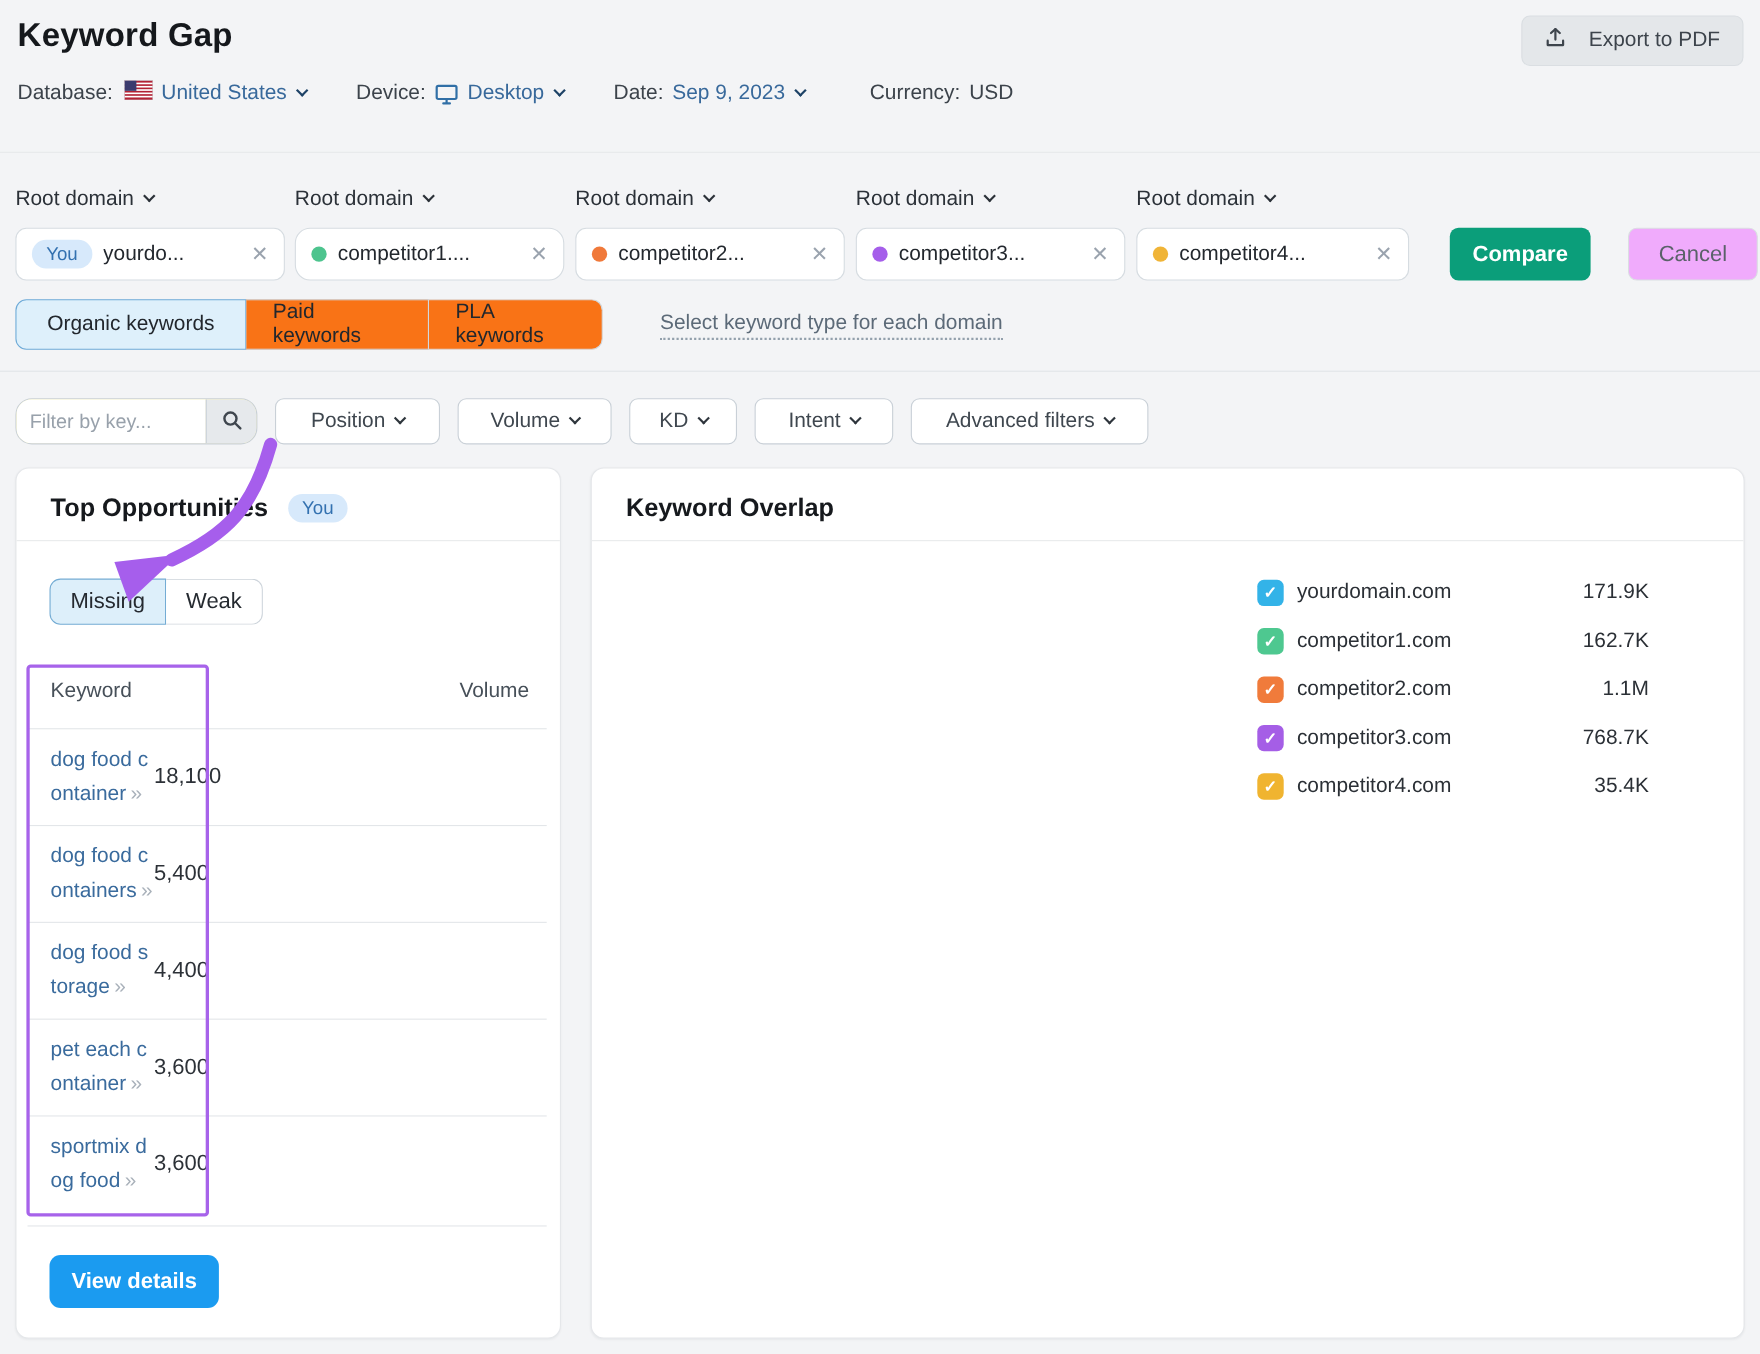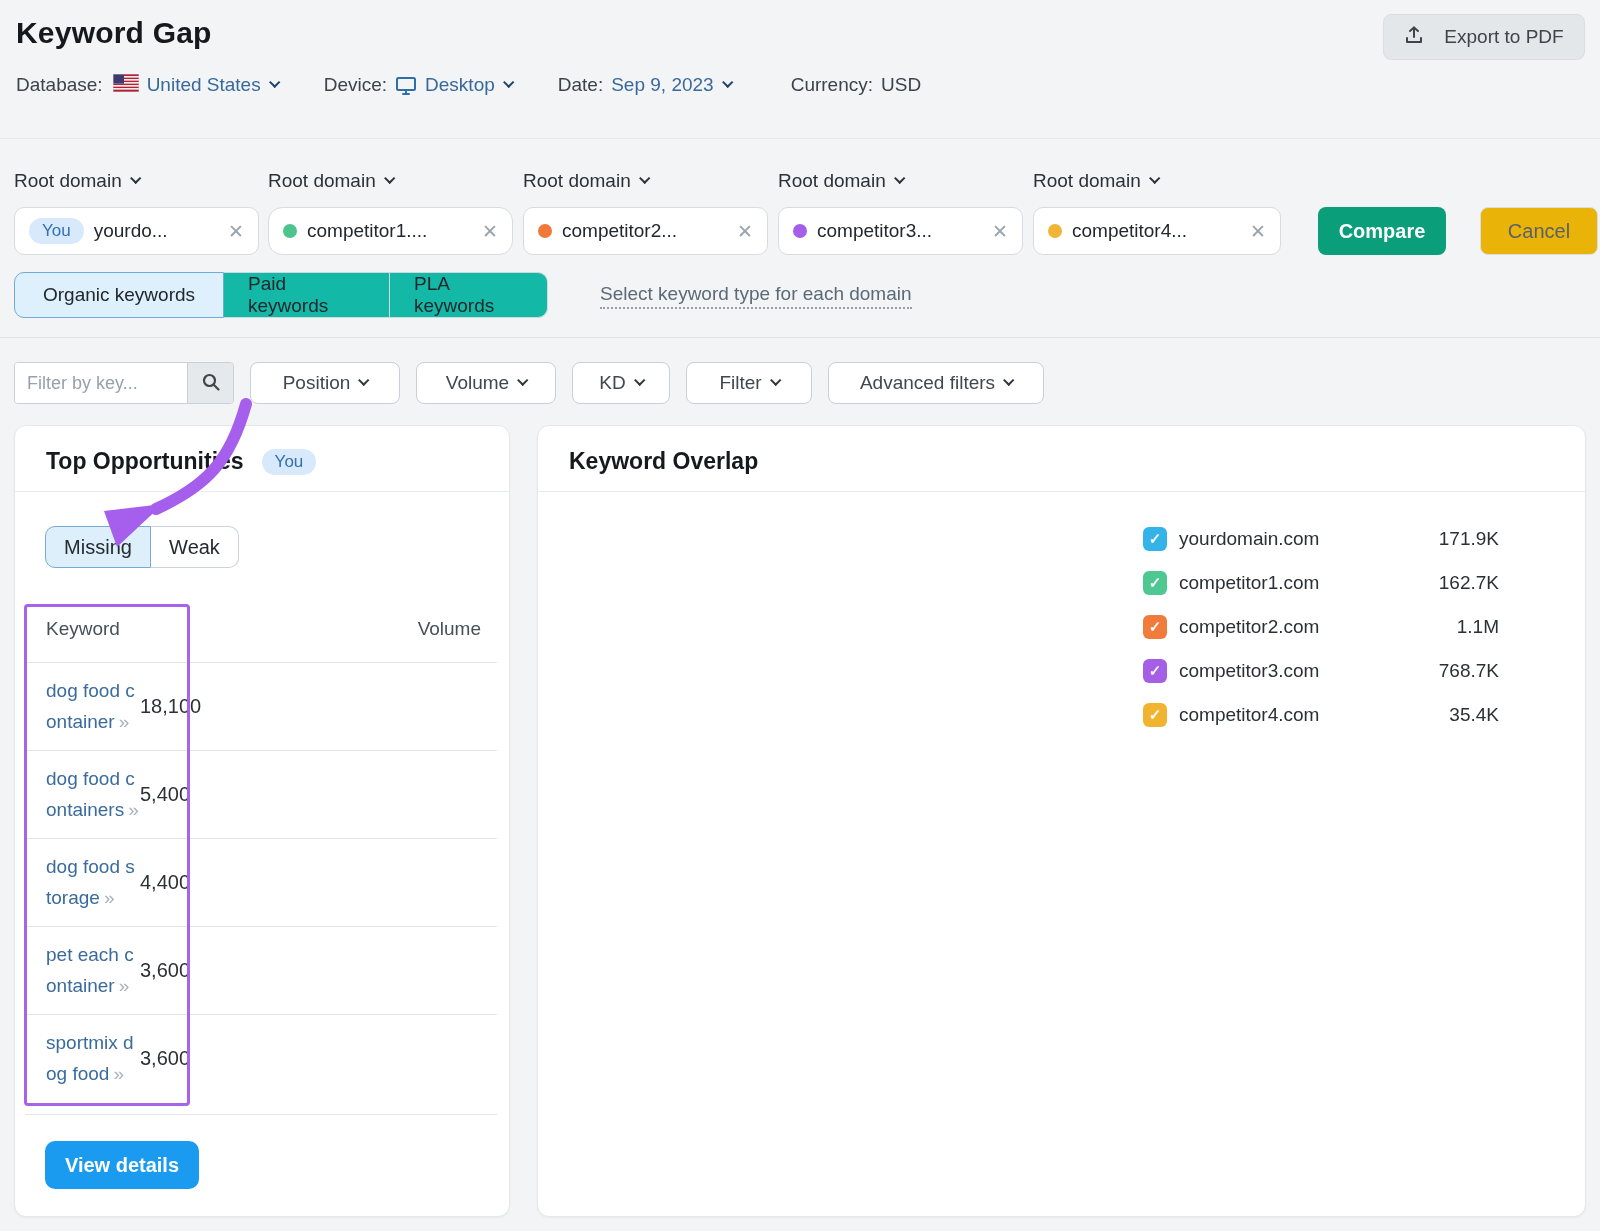--- a/index.html
+++ b/index.html
@@ -36,34 +36,34 @@
   .chip {
     top:207px; height:48px; background:#fff; border:1px solid #d6dce1; border-radius:10px;
     display:flex; align-items:center; padding:0 14px; gap:10px;
   }
   .you-pill { background:#d7e9fb; color:#3371b0; border-radius:14px; padding:3px 13px; font-size:17px; }
   .dot { width:14px; height:14px; border-radius:50%; flex:none; }
   .dot-c1 { background:#4dc48e; } .dot-c2 { background:#f0793a; } .dot-c3 { background:#a55eea; } .dot-c4 { background:#f0b437; }
   .chip-name { font-size:19px; color:#23282e; flex:1; white-space:nowrap; overflow:hidden; }
   .chip-x { color:#9aa3ae; font-size:19px; cursor:pointer; }
   .compare-btn { left:1318px; top:207px; width:128px; height:48px; background:#0b9e7a; color:#fff; font-weight:bold; font-size:20px; border:none; border-radius:8px; display:flex; align-items:center; justify-content:center; cursor:pointer; }
-  .cancel-btn  { left:1480px; top:207px; width:118px; height:48px; background:#eab308; color:#5a6169; font-size:20px; border:1px solid #dadee2; border-radius:8px; display:flex; align-items:center; justify-content:center; cursor:pointer; }
+  .cancel-btn  { left:1480px; top:207px; width:118px; height:48px; background:#f0abfc; color:#5a6169; font-size:20px; border:1px solid #dadee2; border-radius:8px; display:flex; align-items:center; justify-content:center; cursor:pointer; }
 
   
   .tabs { left:14px; top:272px; height:46px; display:flex; }
-  .tab { height:46px; display:flex; align-items:center; justify-content:center; font-size:19px; color:#22272d; background:#14b8a6; border:1px solid #d2d8dd; border-left:none; padding:0 24px; cursor:pointer; }
+  .tab { height:46px; display:flex; align-items:center; justify-content:center; font-size:19px; color:#22272d; background:#f97316; border:1px solid #d2d8dd; border-left:none; padding:0 24px; cursor:pointer; }
   .tab:first-child { border-left:1px solid #d2d8dd; border-radius:10px 0 0 10px; }
   .tab:last-child { border-radius:0 10px 10px 0; }
   .tab.active { background:#def0fb; border:1px solid #6fabd8; }
   .ktype-link { left:600px; top:283px; font-size:19px; color:#5c6a78; border-bottom:2px dotted #93a0ac; padding-bottom:2px; cursor:pointer; }
   .mid-divider { left:0; top:337px; width:1600px; height:1px; background:#e2e5e8; }
 
   
   .filter-row { left:14px; top:362px; height:42px; display:flex; gap:16px; }
-  .search-group { display:flex; height:42px; border:1px solid #c9d0d7; border-radius:4px; overflow:hidden; background:#fef9c3; }
+  .search-group { display:flex; height:42px; border:1px solid #c9d0d7; border-radius:15px; overflow:hidden; background:#fef9c3; }
   .search-input { width:172px; border:none; outline:none; padding:0 12px; font-size:18px; font-family:"Liberation Sans",sans-serif; color:#23282e; }
   .search-input::placeholder { color:#98a1ab; }
   .search-btn { width:46px; background:#e6e9ec; border:none; border-left:1px solid #c9d0d7; display:flex; align-items:center; justify-content:center; cursor:pointer; }
   .dd-btn { height:42px; background:#fff; border:1px solid #c9d0d7; border-radius:8px; display:flex; align-items:center; justify-content:center; font-size:19px; color:#3f474f; padding:0 18px; cursor:pointer; }
   .dd-btn .chev { color:#2e353c; }
   .w-pos{width:150px;} .w-vol{width:140px;} .w-kd{width:98px;} .w-int{width:126px;} .w-adv{width:216px;}
 
   
   .panel { background:#fff; border:1px solid #e5e7ea; border-radius:12px; box-shadow:0 1px 2px rgba(20,30,40,.05); }
   .panel-left  { left:14px;  top:425px; width:496px;  height:792px; }
@@ -242,21 +242,21 @@
     </div>
   <div class="dd-btn w-vol">
       <span>Volume</span>
       <span class="chev"></span>
     </div>
   <div class="dd-btn w-kd">
       <span>KD</span>
       <span class="chev"></span>
     </div>
   <div class="dd-btn w-int">
-      <span>Filter</span>
+      <span>Intent</span>
       <span class="chev"></span>
     </div>
   <div class="dd-btn w-adv">
       <span>Advanced filters</span>
       <span class="chev"></span>
     </div>
 </div>
 
 <div class="abs panel panel-left">
   <div class="tp-title-row">

